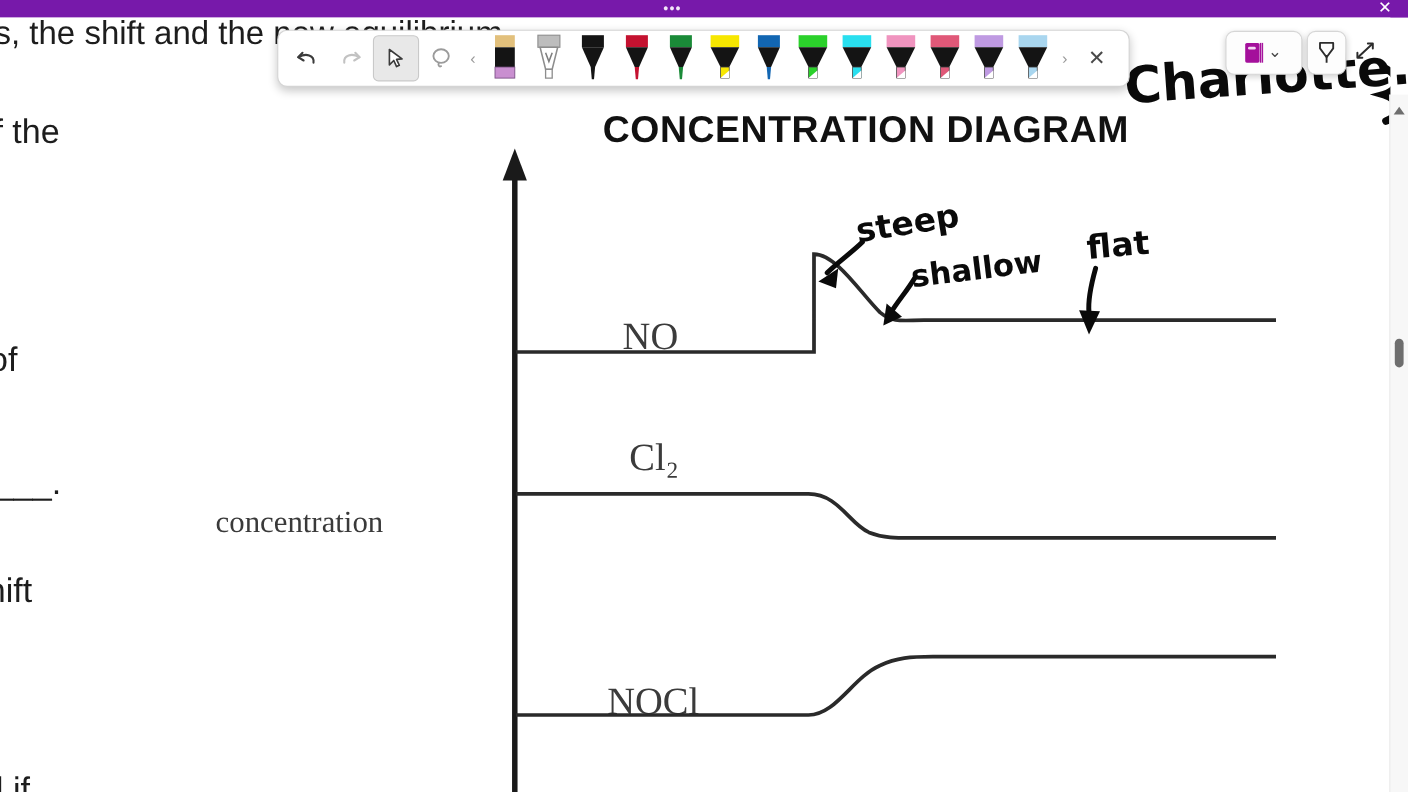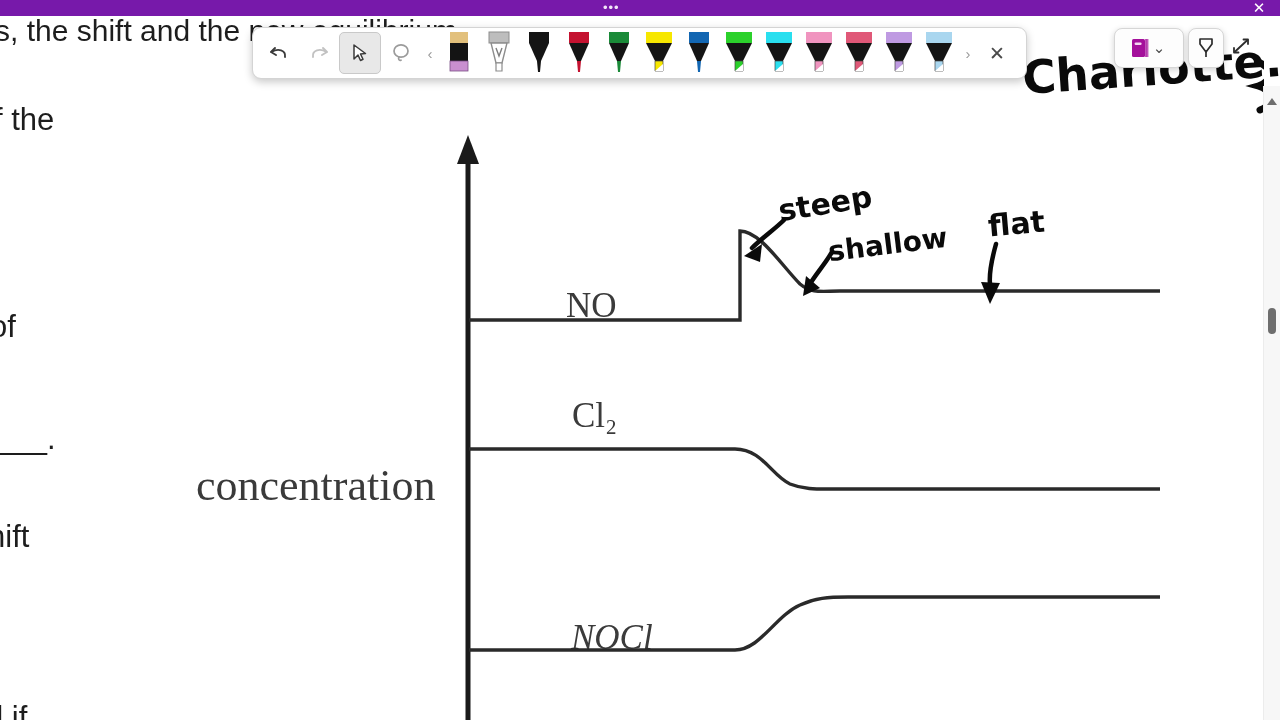--- a/index.html
+++ b/index.html
@@ -45,21 +45,21 @@
     font-weight: bold;
     font-size: 34px;
     letter-spacing: 0.5px;
     color: #111;
     white-space: pre;
   }
 
   .axis-label {
     position: absolute; left: 196px; top: 444px;
     font-family: "Liberation Serif", serif;
-    font-size: 44px;
+    font-size: 28px;
     color: #3a3a3a;
     white-space: pre;
   }
 
   .series-label {
     position: absolute;
     font-family: "Liberation Serif", serif;
     font-size: 35px;
     color: #3b3b3b;
     white-space: pre;
@@ -150,26 +150,27 @@
 
   <div class="doc">
 
     <div class="doc-text top-line" style="left:-20px; top:-2px;">ss, the shift and the new equilibrium.</div>
     <div class="doc-text" style="left:-6px; top:86px;">f the</div>
     <div class="doc-text" style="left:-10px; top:293px;">of</div>
     <div class="doc-text" style="left:-22px; top:405px;">____.</div>
     <div class="doc-text" style="left:-12px; top:503px;">hift</div>
     <div class="doc-text" style="left:-14px; top:684px;">d if</div>
 
+    <div class="page-title">CONCENTRATION DIAGRAM</div>
 
     <div class="axis-label">concentration</div>
 
     <div class="series-label" style="left:566px; top:270px;">NO</div>
     <div class="series-label" style="left:572px; top:380px;">Cl₂</div>
-    <div class="series-label" style="left:571px; top:602px;font-style:italic;">NOCl</div>
+    <div class="series-label" style="left:552px; top:602px;">NOCl</div>
 
     <svg class="chart-svg" viewBox="0 0 1264 704">
 
       <line x1="468" y1="128" x2="468" y2="704" stroke="#1a1a1a" stroke-width="5"></line>
       <polygon points="468,119 457,148 479,148" fill="#1a1a1a"></polygon>
 
       <path d="M 469 304 L 740 304 L 740 215 C 760 215 782 250 800 268 C 812 278 822 275 840 275 L 1160 275" fill="none" stroke="#2a2a2a" stroke-width="3.4" stroke-linejoin="miter" stroke-linecap="butt"></path>
 
       <path d="M 469 433 L 735 433 C 762 433 772 460 790 468 C 805 474 818 473 840 473 L 1160 473" fill="none" stroke="#2a2a2a" stroke-width="3.4" stroke-linecap="butt"></path>
 

